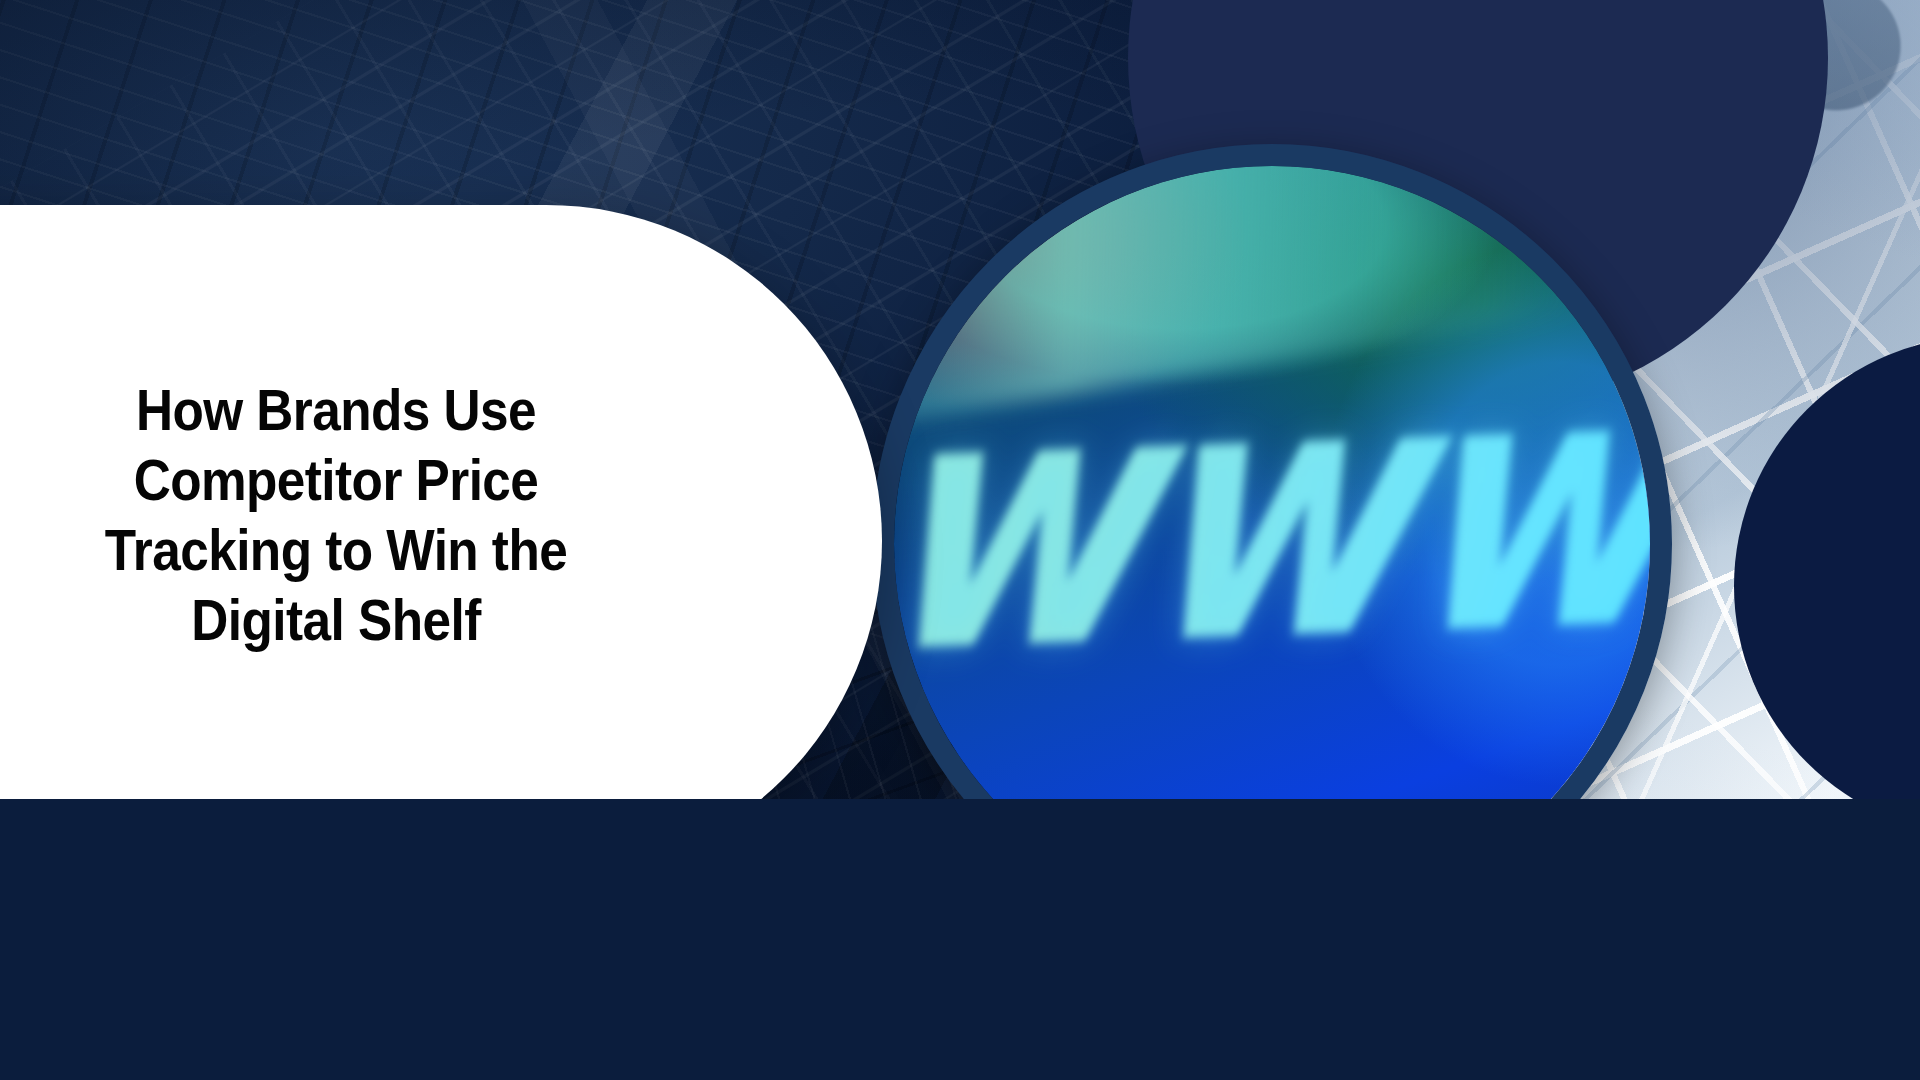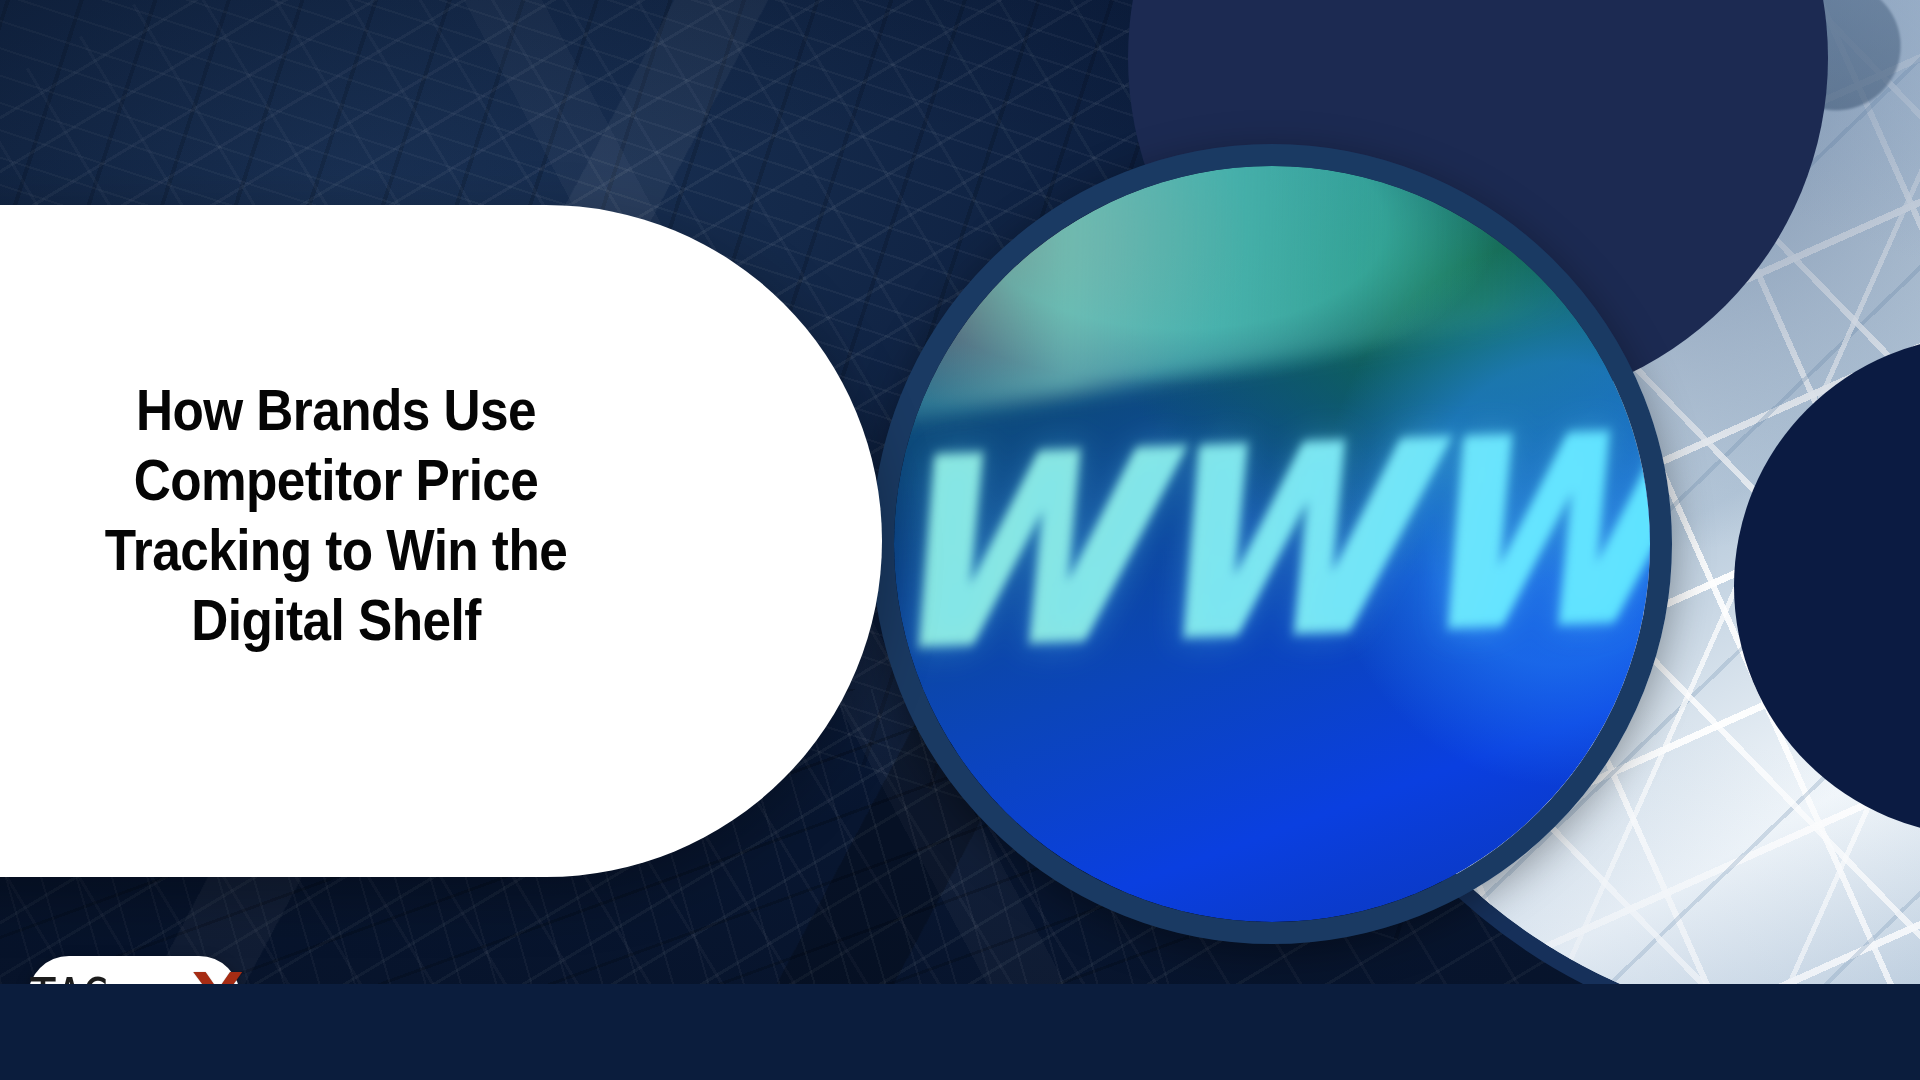--- a/index.html
+++ b/index.html
@@ -6,21 +6,21 @@
   * { margin:0; padding:0; box-sizing:border-box; }
   html, body {
     width:1920px; height:1080px;
     overflow:hidden;
     background:#0b1d3d;
     font-family:"Liberation Sans", sans-serif;
   }
 
   #stage {
     position:relative;
-    width:1920px; height:984px;
+    width:1920px; height:799px;
     overflow:hidden;
     background:#0d2143;
   }
 
   
   .bg-base {
     position:absolute; inset:0;
     background:
       radial-gradient(ellipse 1200px 700px at 18% 18%, #1b3357 0%, #14294a 38%, #0c1e3e 70%, #081630 100%),
       linear-gradient(135deg,#13294c 0%, #0d2044 45%, #08152e 100%);

